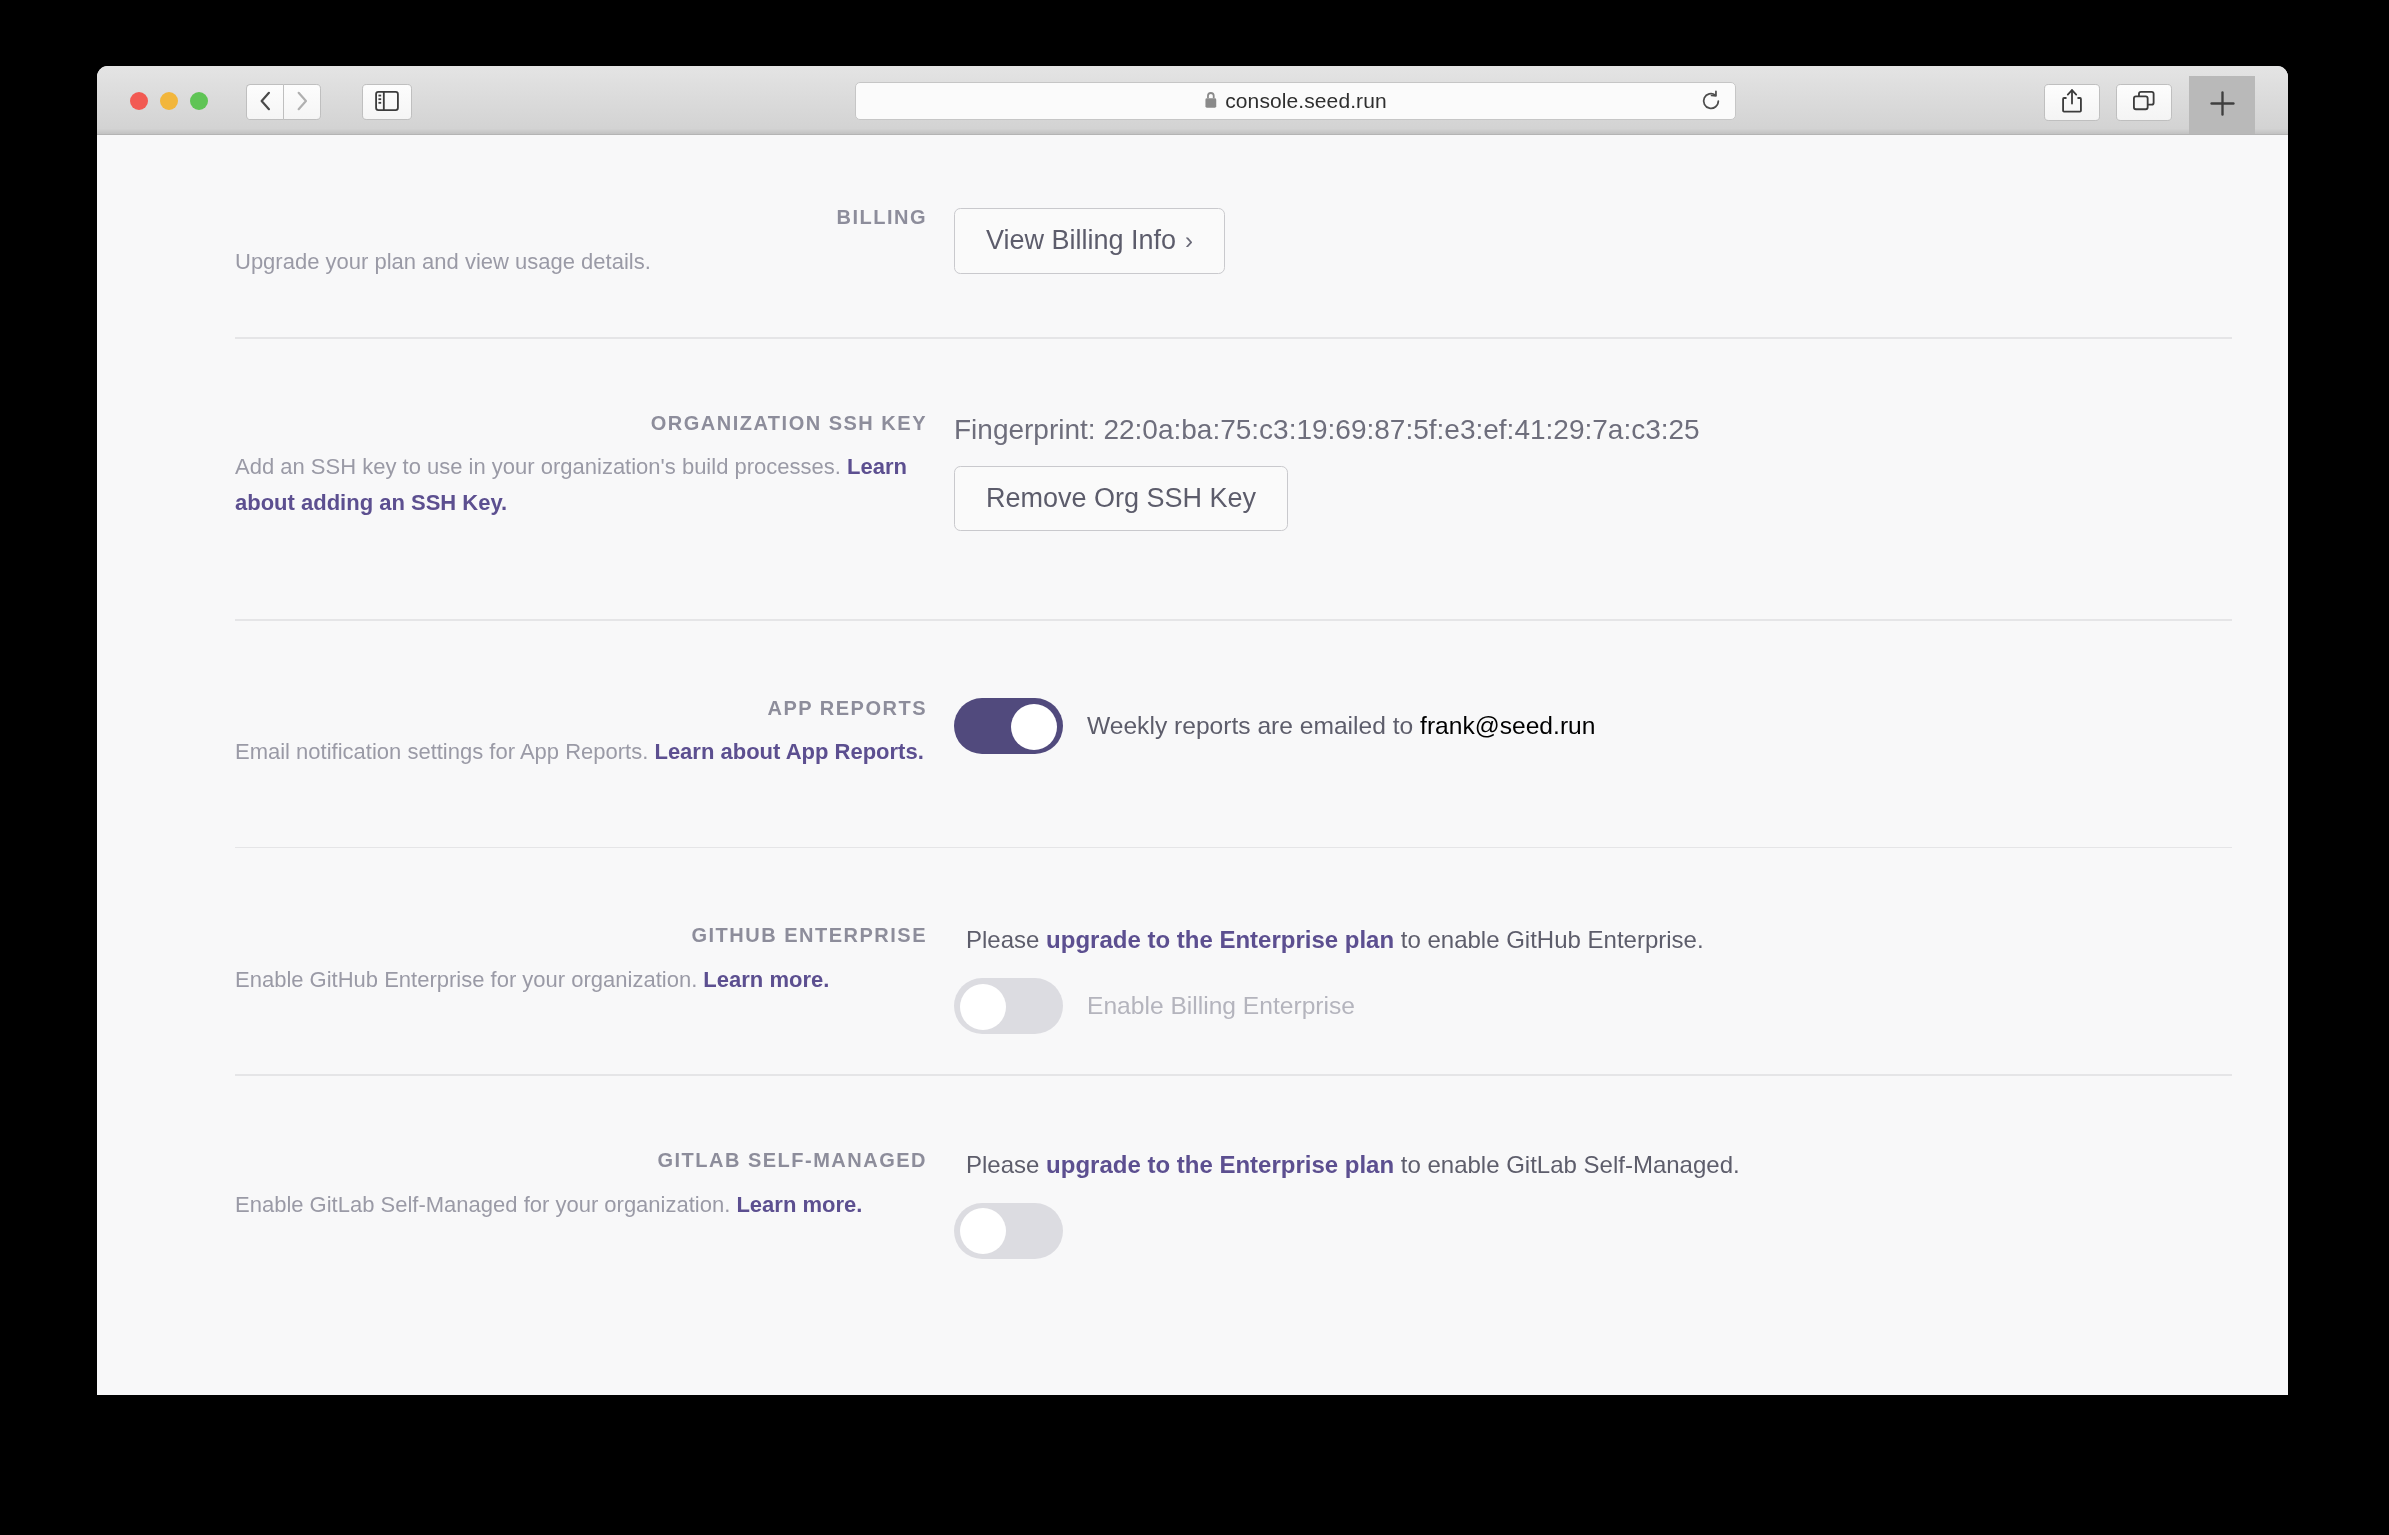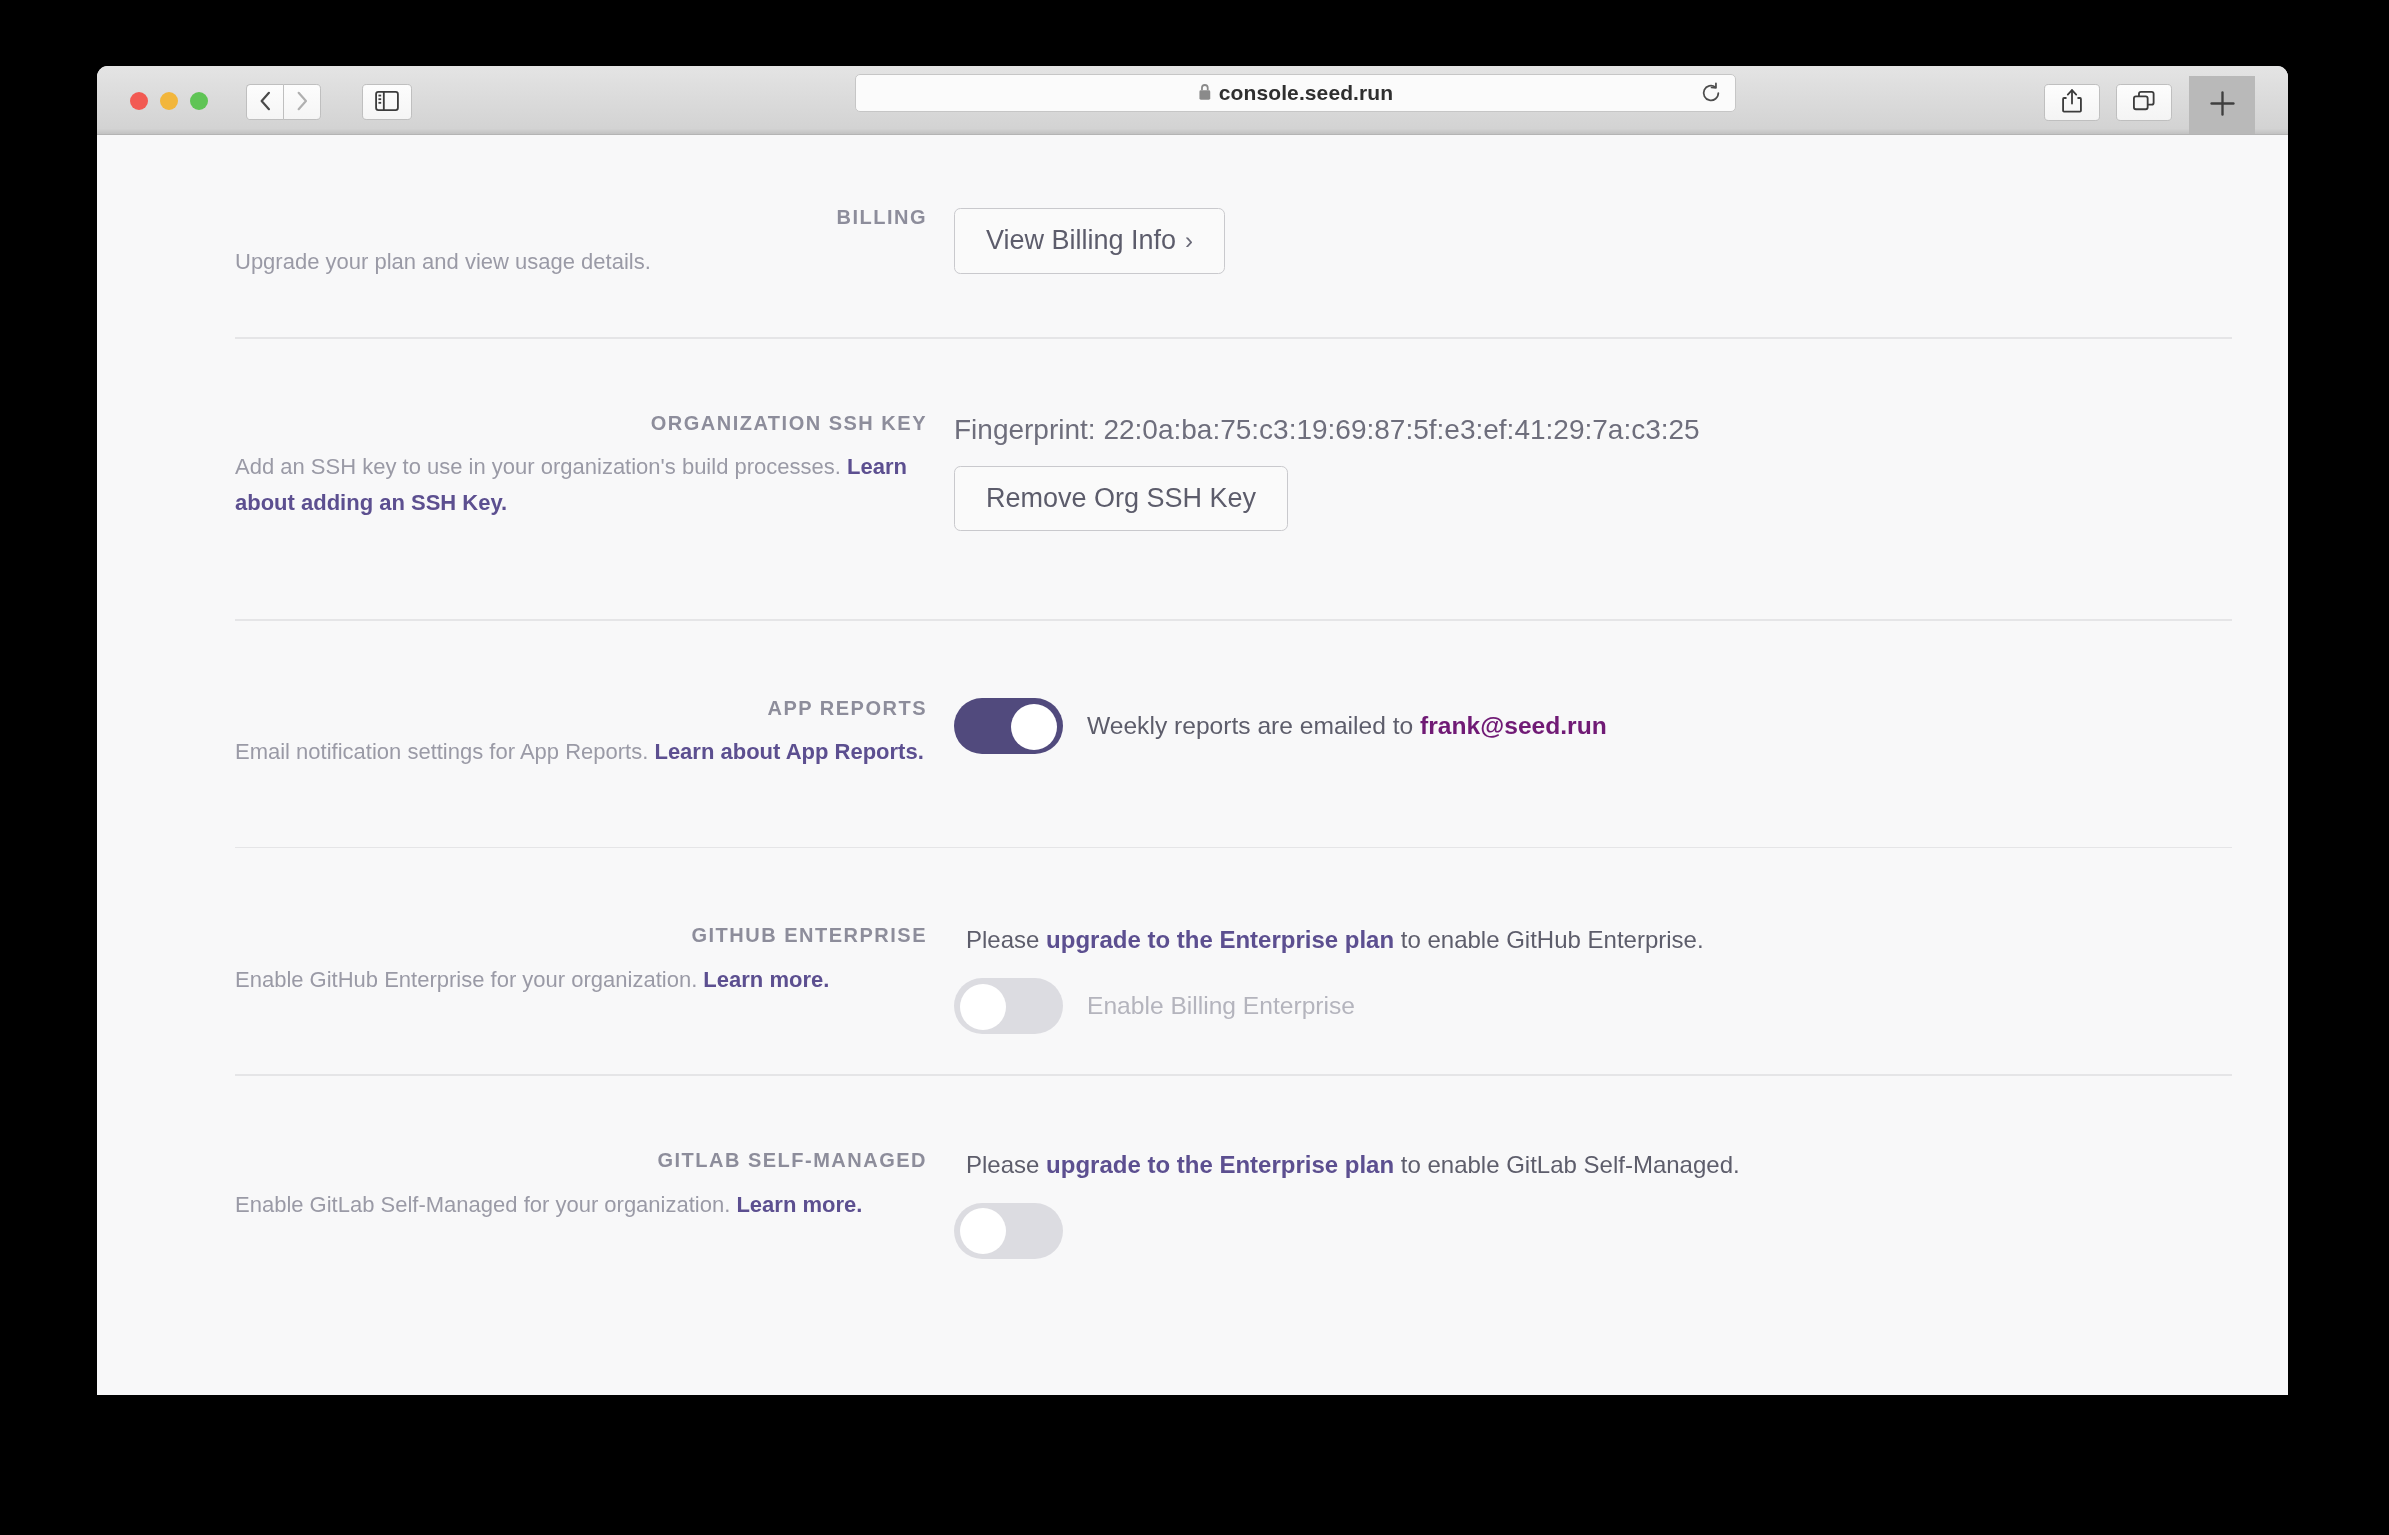--- a/index.html
+++ b/index.html
@@ -83,30 +83,29 @@
     border-radius: 4.6px;
     display: flex;
     align-items: center;
     justify-content: center;
   }
 
   
   .addressbar {
     position: absolute;
     left: 758px;
-    top: 8px;
+    top: 16px;
     width: 879px;
     height: 36px;
     background: #fbfbfb;
     border: 0.9px solid #c6c6c6;
     border-radius: 5px;
     display: flex;
     align-items: center;
     justify-content: center;
-    font-weight: bold;
   }
   .url-wrap {
     display: flex;
     align-items: center;
     gap: 7.3px;
   }
   .url-text {
     font-size: 21px;
     color: #2f2f2f;
     letter-spacing: 0.1px;
@@ -257,22 +256,22 @@
   }
   .toggle.on  .knob { right: 6.4px; }
   .toggle.off .knob { left: 6.4px; }
 
   .toggle-label {
     font-size: 24.6px;
     color: #5d5d6b;
   }
   .toggle-label.muted { color: #b4b4bd; }
   .toggle-label .email {
-    color: #701a75;
-    font-weight: bold;
+    color: #000000;
+    font-weight: normal;
   }
 
   .notice {
     font-size: 24px;
     color: #5d5d6b;
     margin: 0 0 24px 12px;
   }
 
   
   .sec-billing   { padding: 71px 0 0 0; height: 202px; box-sizing: border-box; }

